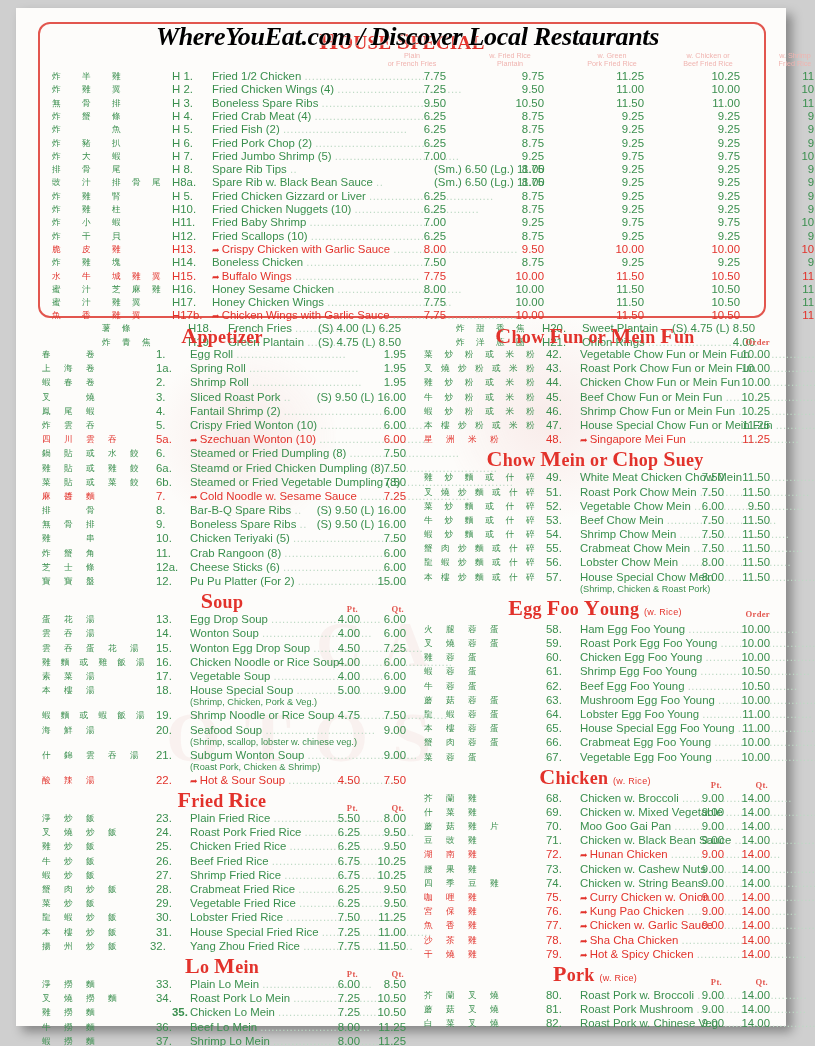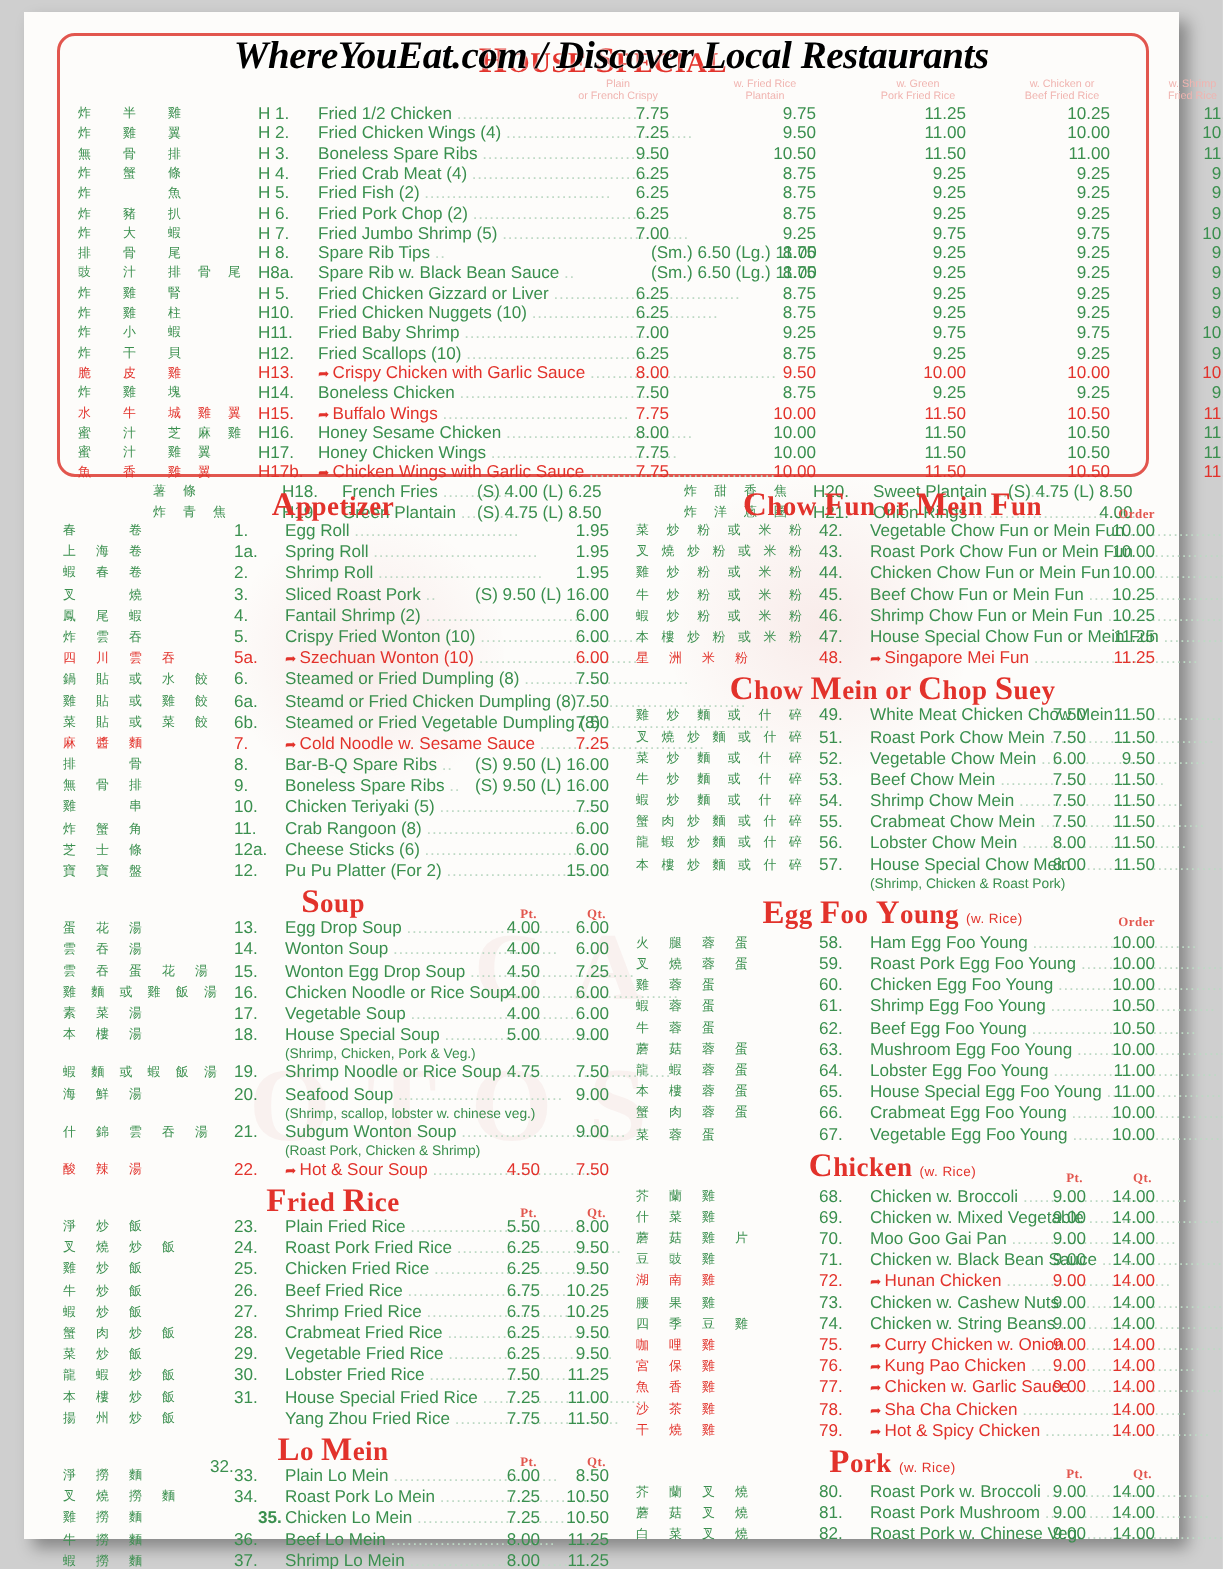--- a/index.html
+++ b/index.html
@@ -93,21 +93,21 @@
       <div class="ghost-txt" style="left:150px;top:690px;font-size:70px;letter-spacing:24px;">OTOS</div>
     </div>
 
     <div id="hs-box">
       <div id="hs-title">
         <span class="cap">H</span><span>OUSE </span><span class="cap">S</span><span>PECIAL</span>
       </div>
       <div id="hs-heads">
           <div class="hs-head" style="left: 324px; width: 96px;">
             <div>Plain</div>
-            <div>or French Crispy</div>
+            <div>or French Fries</div>
           </div>
           <div class="hs-head" style="left: 422px; width: 96px;">
             <div>w. Fried Rice</div>
             <div>Plantain</div>
           </div>
           <div class="hs-head" style="left: 524px; width: 96px;">
             <div>w. Green</div>
             <div>Pork Fried Rice</div>
           </div>
           <div class="hs-head" style="left: 620px; width: 96px;">
@@ -725,21 +725,21 @@
             <span class="num green" style="left:118px;">31.</span>
             <span class="nm green" style="left:152px;">House Special Fried Rice <span class="dots">..............................</span></span>
             <span class="green p" style="right:46px;width:40px;">7.25</span>
             <span class="green p" style="right:0;width:44px;">11.00</span>
           </div>
           <div class="row">
             <span class="cn green" style="left:4px;">揚</span>
             <span class="cn green" style="left:26px;">州</span>
             <span class="cn green" style="left:48px;">炒</span>
             <span class="cn green" style="left:70px;">飯</span>
-            <span class="num green" style="left:102px;margin-top:32px;">32.</span>
+            <span class="num green" style="left:112px;">32.</span>
             <span class="nm green" style="left:152px;">Yang Zhou Fried Rice <span class="dots">..............................</span></span>
             <span class="green p" style="right:46px;width:40px;">7.75</span>
             <span class="green p" style="right:0;width:44px;">11.50</span>
           </div>
         </div>
         <div style="position: relative; margin-bottom: 3px;">
           <div class="sec-title"><span class="cap">L</span><span>o </span><span class="cap">M</span><span>ein</span><span class="hdrPt" style="right: 48px; top: 8px; position: absolute;">Pt.</span><span class="hdrPt" style="right: 2px; top: 8px; position: absolute;">Qt.</span></div>
           <div class="row">
             <span class="cn green" style="left:4px;">淨</span>
             <span class="cn green" style="left:26px;">撈</span>

